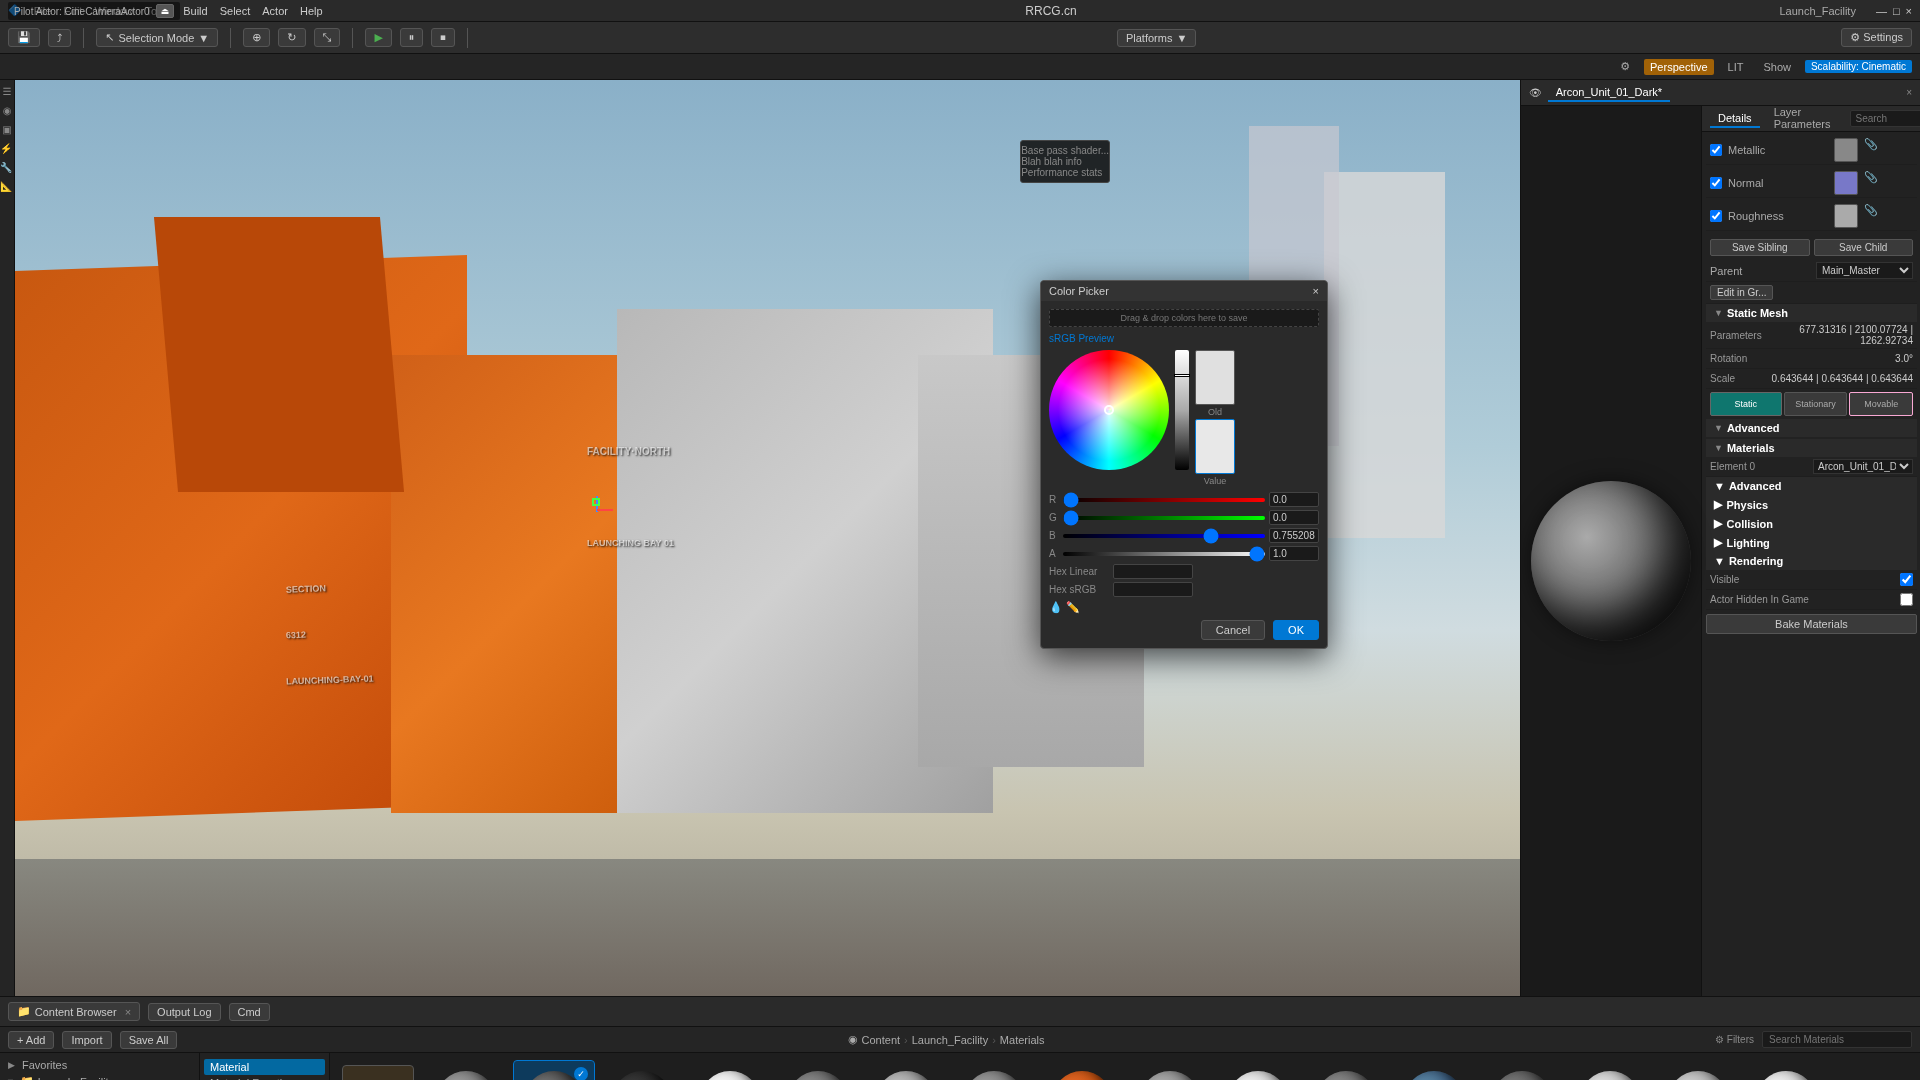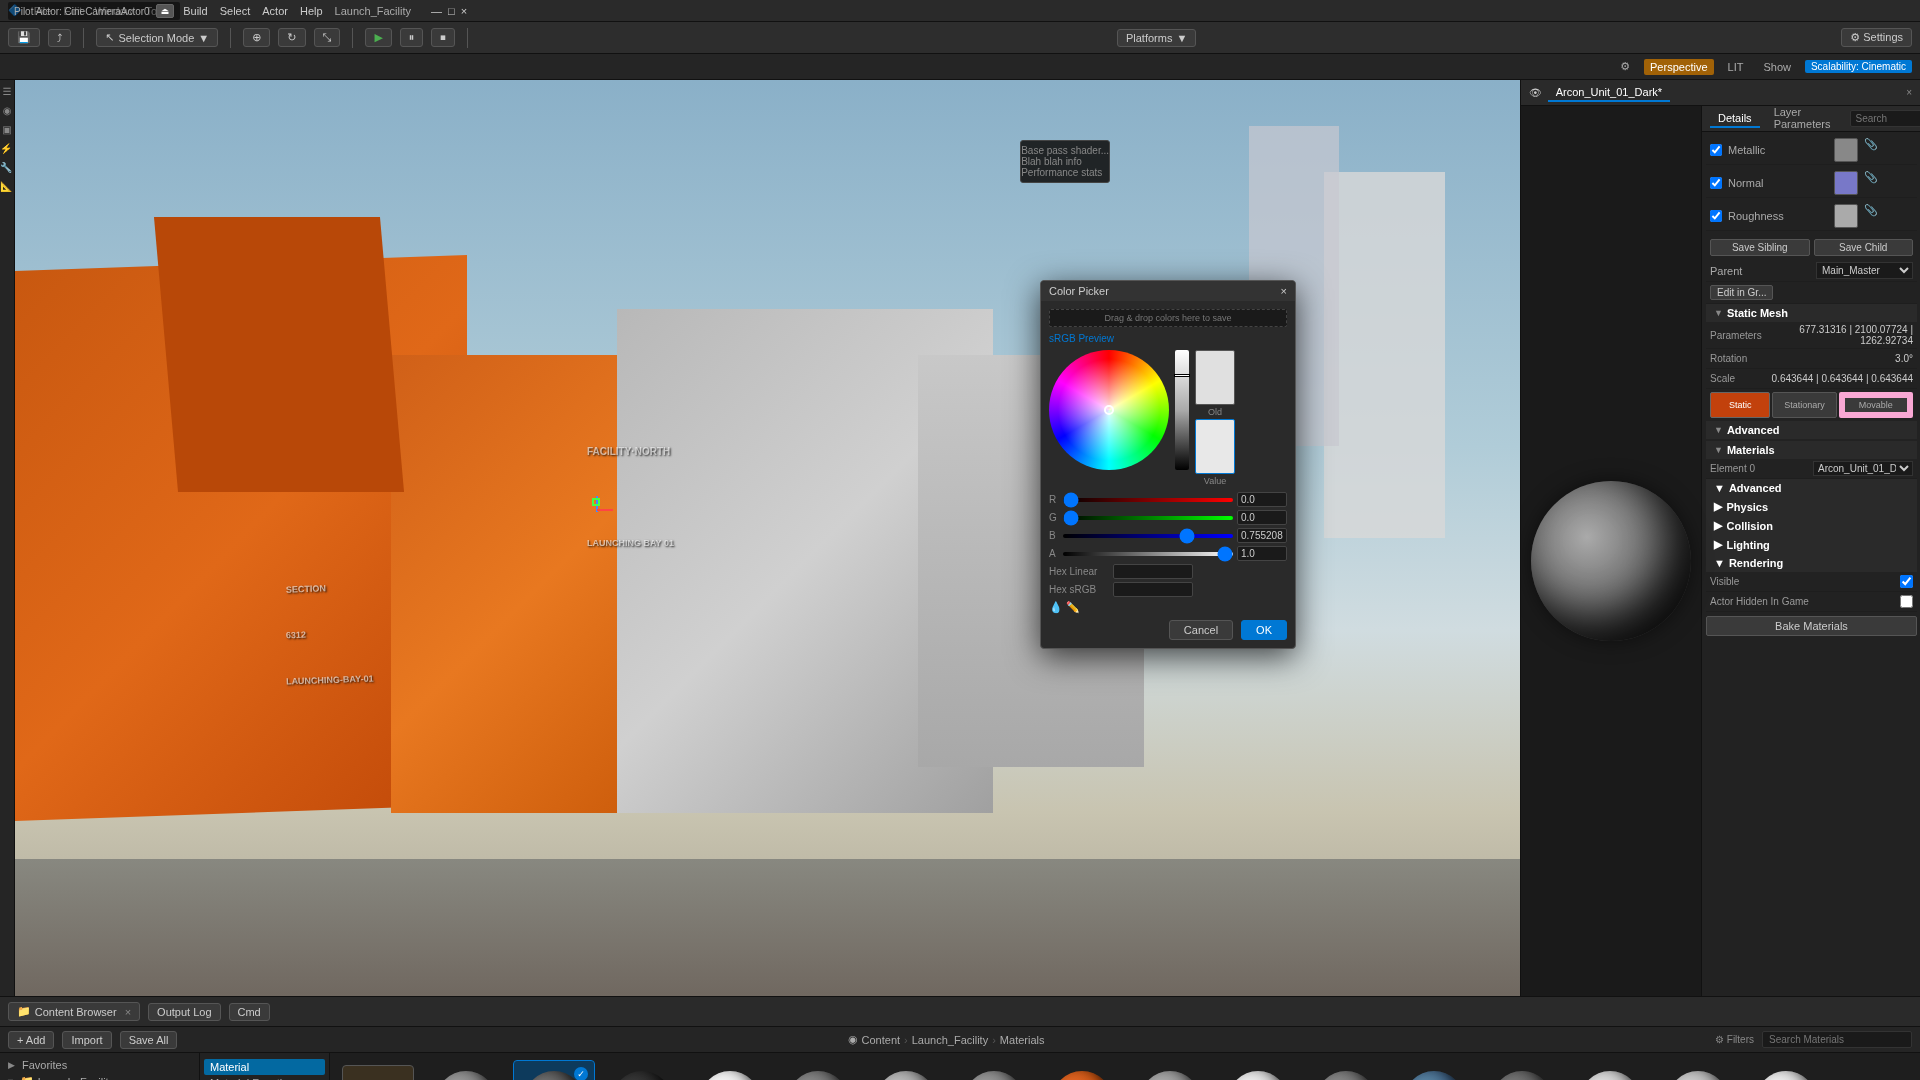--- a/index.html
+++ b/index.html
@@ -66,21 +66,21 @@
     .filter-item.active { background: #0369a1; color: #fff; }
 
     
     #cb-assets { flex: 1; background: #1e1e1e; overflow-y: auto; padding: 8px; }
     .assets-grid { display: flex; flex-wrap: wrap; gap: 8px; }
     .asset-item { width: 80px; display: flex; flex-direction: column; align-items: center; cursor: pointer; padding: 4px; border-radius: 3px; }
     .asset-item.selected { background: #0d3a5c; outline: 1px solid #0078d4; }
     .asset-thumb { width: 72px; height: 72px; border-radius: 4px; display: flex; align-items: center; justify-content: center; position: relative; overflow: hidden; }
 
     
-    #color-picker { position: fixed; top: 280px; left: 1040px; width: 256px; background: #2a2a2a; border: 1px solid #555; border-radius: 4px; box-shadow: 0 8px 32px rgba(0,0,0,0.7); z-index: 100; }
+    #color-picker { position: fixed; top: 280px; left: 1040px; width: 288px; background: #2a2a2a; border: 1px solid #555; border-radius: 4px; box-shadow: 0 8px 32px rgba(0,0,0,0.7); z-index: 100; }
     #cp-header { display: flex; align-items: center; justify-content: space-between; background: #333; padding: 4px 8px; border-radius: 4px 4px 0 0; font-size: 11px; color: #ccc; }
     #cp-body { padding: 8px; }
     .cp-options { display: flex; gap: 8px; margin-bottom: 6px; font-size: 10px; }
     .cp-option { color: #aaa; cursor: pointer; text-align: center; }
     .cp-option.active { color: #0078d4; }
 
     
     .cp-slider-row { display: flex; align-items: center; gap: 4px; margin: 3px 0; font-size: 10px; }
     .cp-slider-label { width: 10px; color: #888; }
     .cp-slider { flex: 1; height: 4px; border-radius: 2px; appearance: none; cursor: pointer; }
@@ -129,20 +129,21 @@
 <div id="menu-bar">
   <span>🔷</span>
   <span>File</span>
   <span>Edit</span>
   <span>Window</span>
   <span>Tools</span>
   <span>Build</span>
   <span>Select</span>
   <span>Actor</span>
   <span>Help</span>
+  <div style="flex:1; text-align:center; font-size:12px; color:#ccc;">RRCG.cn</div>
   <span style="color:#aaa;font-size:11px;">Launch_Facility</span>
   <div style="display:flex;gap:6px;margin-left:8px;">
     <div class="wc minimize">—</div>
     <div class="wc maximize">□</div>
     <div class="wc close">×</div>
   </div>
 </div>
 
 <div id="toolbar">
   <div class="toolbar-btn">💾</div>
@@ -318,23 +319,23 @@
             <span class="dp-label">Rotation</span>
             <span class="dp-val">3.0°</span>
           </div>
           <div class="dp-row">
             <span class="dp-label">Scale</span>
             <span class="dp-val">0.643644 | 0.643644 | 0.643644</span>
           </div>
 
           
           <div style="display:flex;gap:2px;padding:3px 4px;">
-            <button style="flex:1;background:#c2410c;border:1px solid #666;color:#fff;padding:0;font-size:9px;cursor:pointer;border-radius:2px;">Static</button>
+            <button style="flex:1;background:#0f766e;border:1px solid #666;color:#fff;padding:6px;font-size:9px;cursor:pointer;border-radius:2px;">Static</button>
             <button style="flex:1;background:#3a3a3a;border:1px solid #555;color:#aaa;padding:2px;font-size:9px;cursor:pointer;border-radius:2px;">Stationary</button>
-            <button style="flex:1;background:#3a3a3a;border:6px solid #f9a8d4;color:#aaa;padding:2px;font-size:9px;cursor:pointer;border-radius:2px;">Movable</button>
+            <button style="flex:1;background:#3a3a3a;border:1px solid #f9a8d4;color:#aaa;padding:2px;font-size:9px;cursor:pointer;border-radius:2px;">Movable</button>
           </div>
 
           <div class="section-header">
             <span class="section-arrow">▼</span>
             <span>Advanced</span>
           </div>
 
           <div class="section-header" style="margin-top:2px;">
             <span class="section-arrow">▼</span>
             <span>Materials</span>

